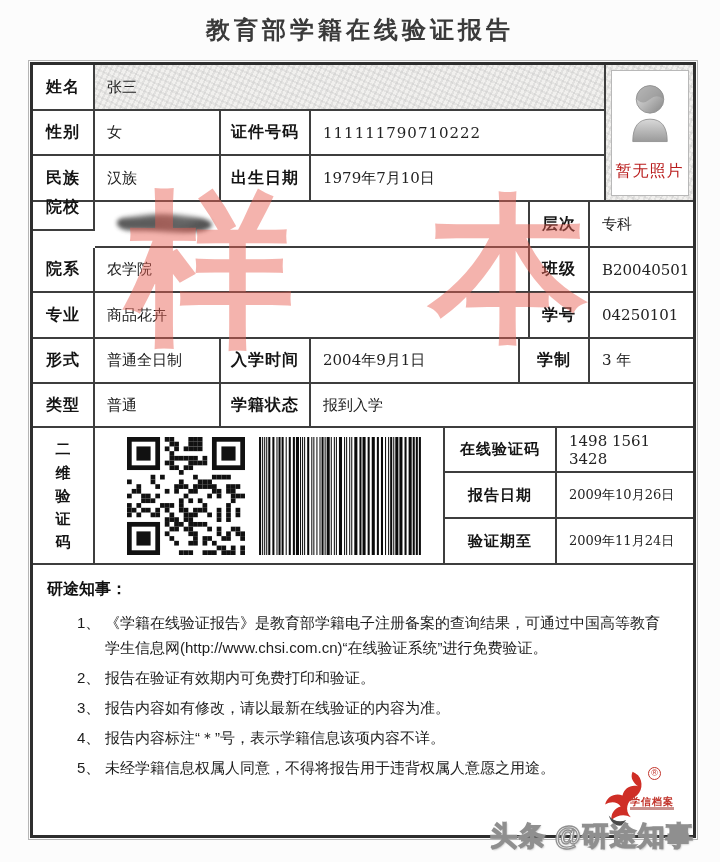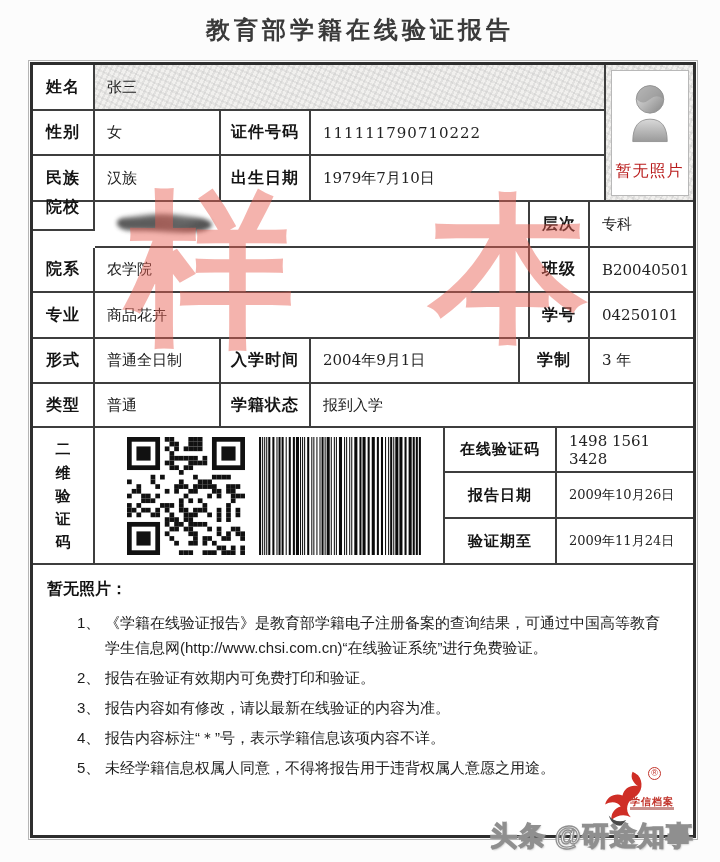--- a/index.html
+++ b/index.html
@@ -361,21 +361,21 @@
           </svg></span>
     </div>
     <div class="c lab" style="left:412px;top:363px;width:112px;height:45px;font-size:15px;">在线验证码</div>
     <div class="c val nr" style="left:524px;top:363px;width:136px;height:45px;">1498 1561 3428</div>
     <div class="c lab" style="left:412px;top:408px;width:112px;height:46px;font-size:15px;">报告日期</div>
     <div class="c val nr" style="left:524px;top:408px;width:136px;height:46px;font-size:13px;">2009年10月26日</div>
     <div class="c lab" style="left:412px;top:454px;width:112px;height:46px;font-size:15px;">验证期至</div>
     <div class="c val nr" style="left:524px;top:454px;width:136px;height:46px;font-size:13px;">2009年11月24日</div>
 
     <div class="c notes nr nb">
-      <div class="notes-heading">暂无照片：</div>
+      <div class="notes-heading">研途知事：</div>
       <div class="note-item">
         <span class="note-num">1、</span>
         <span class="note-text">《学籍在线验证报告》是教育部学籍电子注册备案的查询结果，可通过中国高等教育学生信息网(http://www.chsi.com.cn)“在线验证系统”进行免费验证。</span>
       </div>
       <div class="note-item">
         <span class="note-num">2、</span>
         <span class="note-text">报告在验证有效期内可免费打印和验证。</span>
       </div>
       <div class="note-item">
         <span class="note-num">3、</span>

